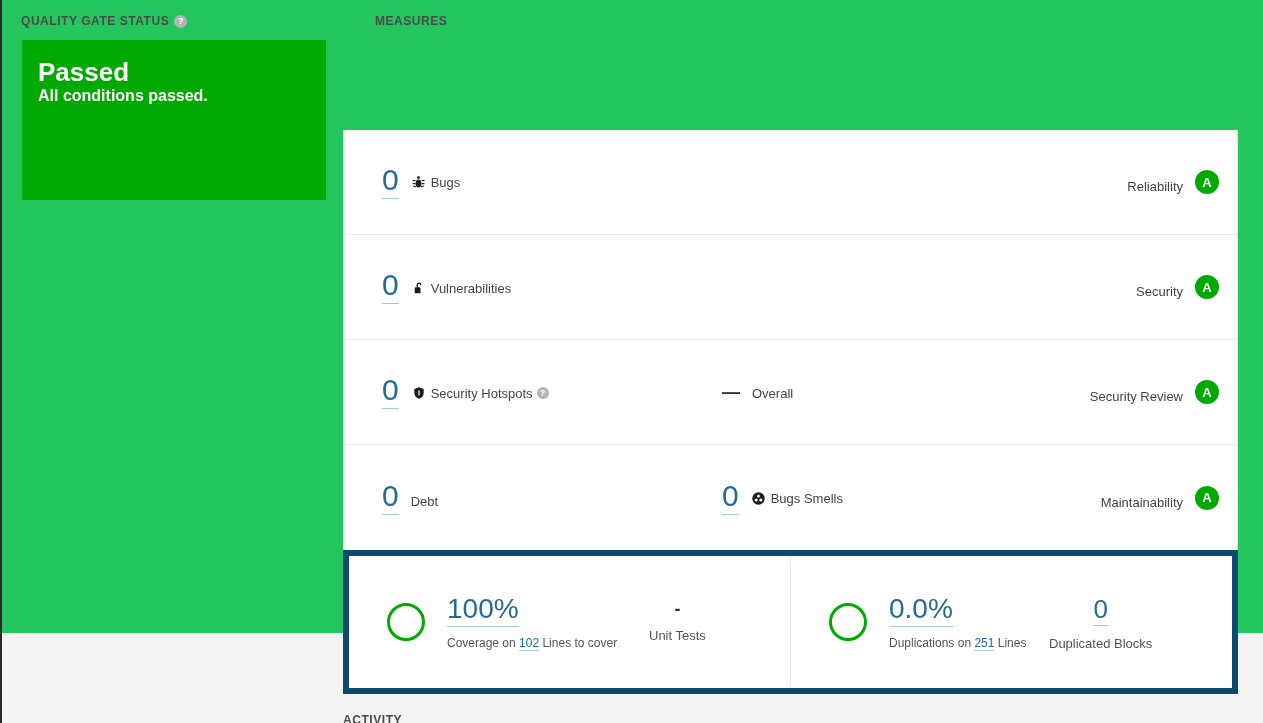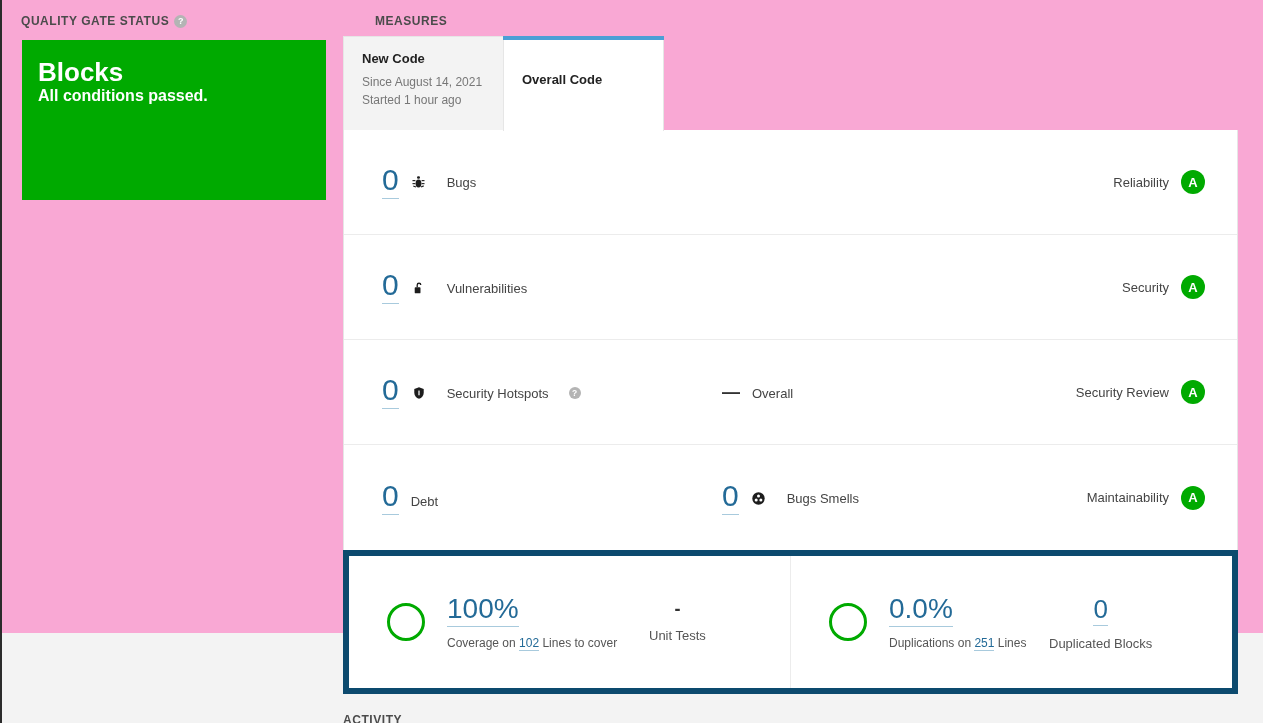--- a/index.html
+++ b/index.html
@@ -2,21 +2,21 @@
 <html><head>
 <meta charset="utf-8">
 <style>
   * { box-sizing: border-box; margin: 0; padding: 0; }
   html, body {
     width: 1263px; height: 723px;
     background: #f3f3f3;
     font-family: "Liberation Sans", sans-serif;
     overflow: hidden;
   }
-  .page { position: relative; width: 1263px; height: 633px; background: #f9a8d4; }
+  .page { position: relative; width: 1263px; height: 633px; background: #22c55e; }
 
   .left-rail {
     position: absolute; left: 0; top: 0; width: 2px; height: 723px;
     background: #2b2b2b;
   }
 
   
   .section-head {
     position: absolute;
     font-size: 12px; font-weight: bold; letter-spacing: .55px;
@@ -74,30 +74,30 @@
   .m-row {
     position: relative; height: 105px;
     border-bottom: 1px solid #ececec;
     display: flex; align-items: center;
   }
   .m-row:last-child { border-bottom: none; }
 
   .m-cell { display: flex; align-items: baseline; }
   .m-cell.c1 { position: absolute; left: 38px; }
   .m-cell.c2 { position: absolute; left: 378px; }
-  .m-cell.c3 { position: absolute; right: 32px; display: flex; align-items: center; }
+  .m-cell.c3 { position: absolute; right: 18px; display: flex; align-items: flex-end; }
 
   .big-val {
     font-size: 30px; color: #236a97; line-height: 1;
     border-bottom: 1px solid #a8cadd; padding-bottom: 3px; cursor: pointer;
   }
   .dash-val { font-size: 18px; color: #333; line-height: 1; font-weight: bold; }
   .m-label {
     font-size: 13px; color: #444; margin-left: 12px;
-    display: flex; align-items: center; gap: 20px; white-space: nowrap;
+    display: flex; align-items: center; gap: 4px; white-space: nowrap;
   }
   .m-right-label { font-size: 13px; color: #444; margin-right: 12px; white-space: nowrap; }
 
   .rating {
     width: 24px; height: 24px; border-radius: 50%;
     background: #00aa00; color: #fff;
     font-size: 13px; font-weight: bold;
     display: flex; align-items: center; justify-content: center;
   }
 
@@ -139,40 +139,28 @@
 <div class="page">
 
   <div class="left-rail"></div>
 
   <div class="section-head" id="qg-head">
     <span>QUALITY GATE STATUS</span>
     <span class="help-icon">?</span>
   </div>
 
   <div class="qg-panel">
-    <div class="qg-status">Blocks</div>
+    <div class="qg-status">Passed</div>
     <div class="qg-sub">All conditions passed.</div>
   </div>
 
   <div class="section-head" id="measures-head">
     <span>MEASURES</span>
   </div>
 
-  <div class="tabs">
-    <div class="tab inactive">
-      <div class="tab-title">New Code</div>
-      <div class="tab-meta">
-        <div>Since August 14, 2021</div>
-        <div>Started 1 hour ago</div>
-      </div>
-    </div>
-    <div class="tab active">
-      <div class="tab-title">Overall Code</div>
-    </div>
-  </div>
 
   <div class="measures-card">
 
     <div class="m-row">
       <div class="m-cell c1">
         <span class="big-val">0</span>
         <span class="m-label">
           <span class="ic">
             <svg width="15" height="15" viewBox="0 0 16 16">
                 <g fill="#1d1d1d">

